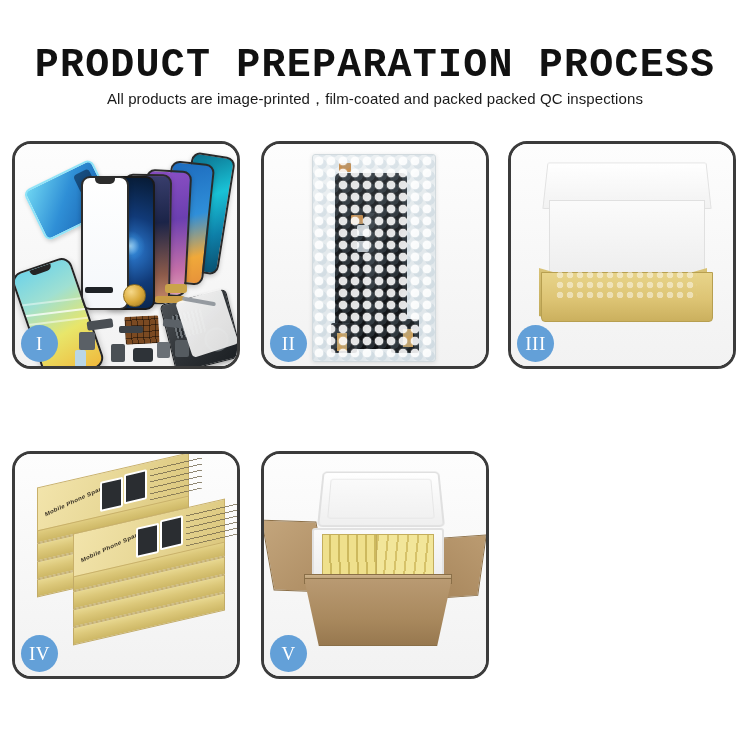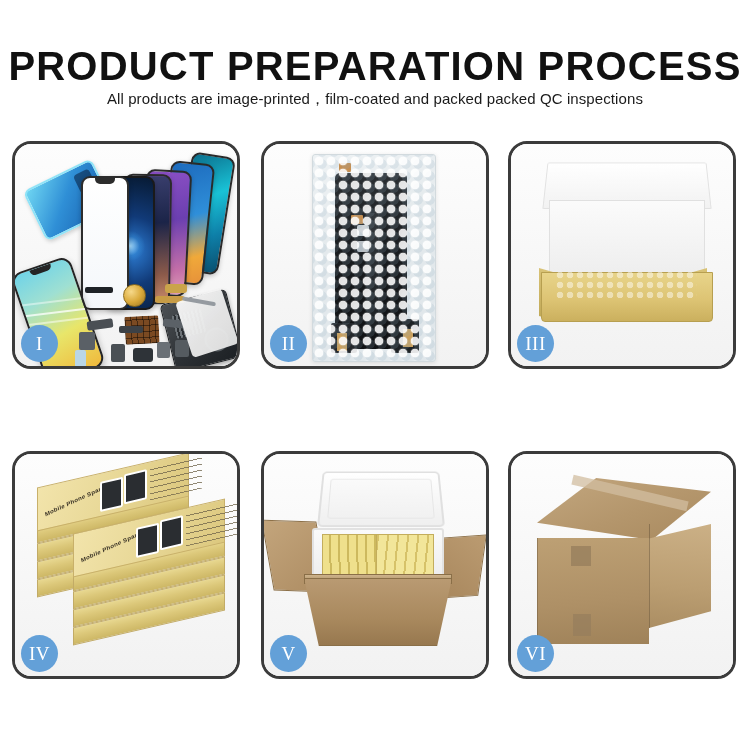--- a/index.html
+++ b/index.html
@@ -10,21 +10,21 @@
     font-family:"Liberation Sans", sans-serif;
     overflow:hidden;
     position:relative;
   }
   .page{width:750px;height:750px;position:relative;background:#fff;}
 
   
   .header{position:absolute;left:0;top:0;width:750px;text-align:center;}
   .title{
     margin:0;padding:0;
-    font-family:Liberation Sans, sans-serif;
+    font-family:Liberation Mono, monospace;
     font-size:40px;line-height:44px;font-weight:700;
     letter-spacing:1.2px;color:#111;
     position:absolute;left:0;top:44px;width:750px;
     white-space:nowrap;
   }
   .subtitle{
     margin:0;padding:0;
     font-family:"Liberation Sans", sans-serif;
     font-size:15px;line-height:18px;font-weight:400;
     color:#1a1a1a;letter-spacing:.1px;
@@ -464,30 +464,15 @@
           <div class="p5-foam"></div>
           <div class="p5-yellow"></div>
           <div class="p5-yellow2"></div>
           <div class="p5-rim"></div>
           <div class="p5-body"></div>
         </div>
         <div class="badge">V</div>
       </div>
     </div>
 
-    <div class="cell c5">
-      <div class="panel">
-        <div class="stage">
-          <div class="p6-top"></div>
-          <div class="p6-tape"></div>
-          <div class="p6-front"></div>
-          <div class="p6-side"></div>
-          <div class="p6-seamA"></div>
-          <div class="p6-seamB"></div>
-          <div class="p6-creaseL"></div>
-          <div class="p6-creaseM"></div>
-        </div>
-        <div class="badge">VI</div>
-      </div>
-    </div>
 
   </div>
 </div>
 
 </body></html>

